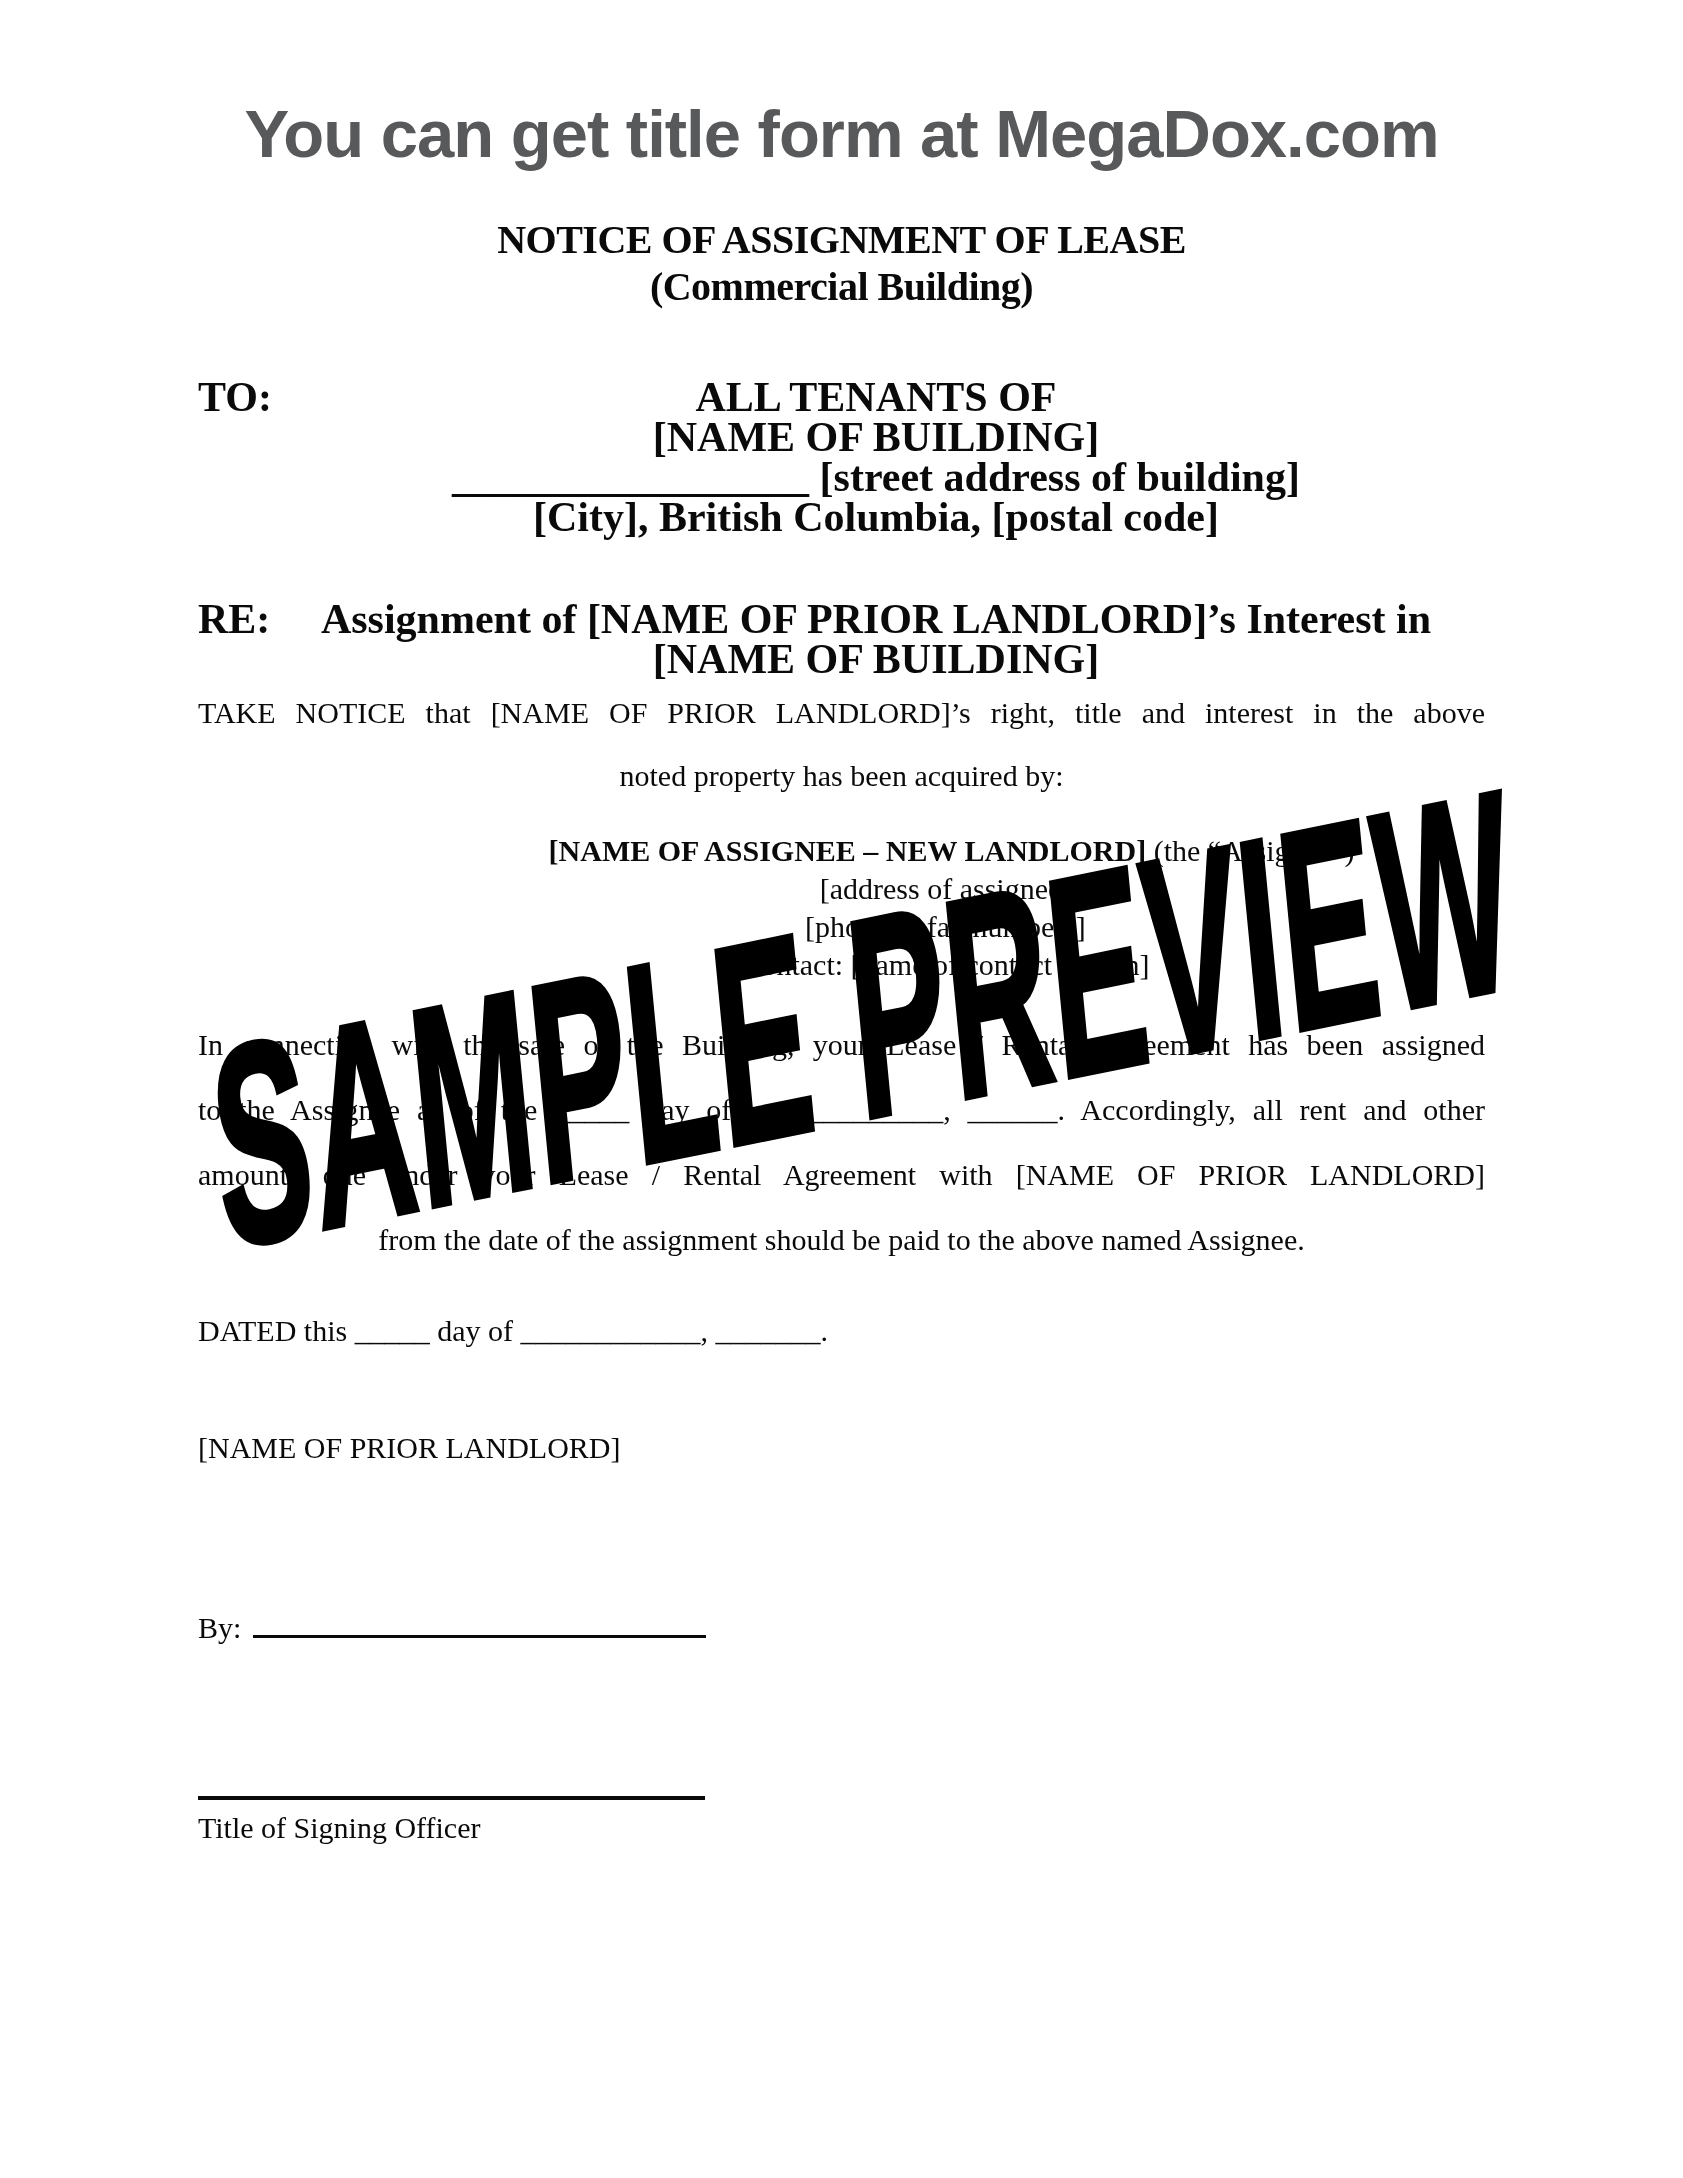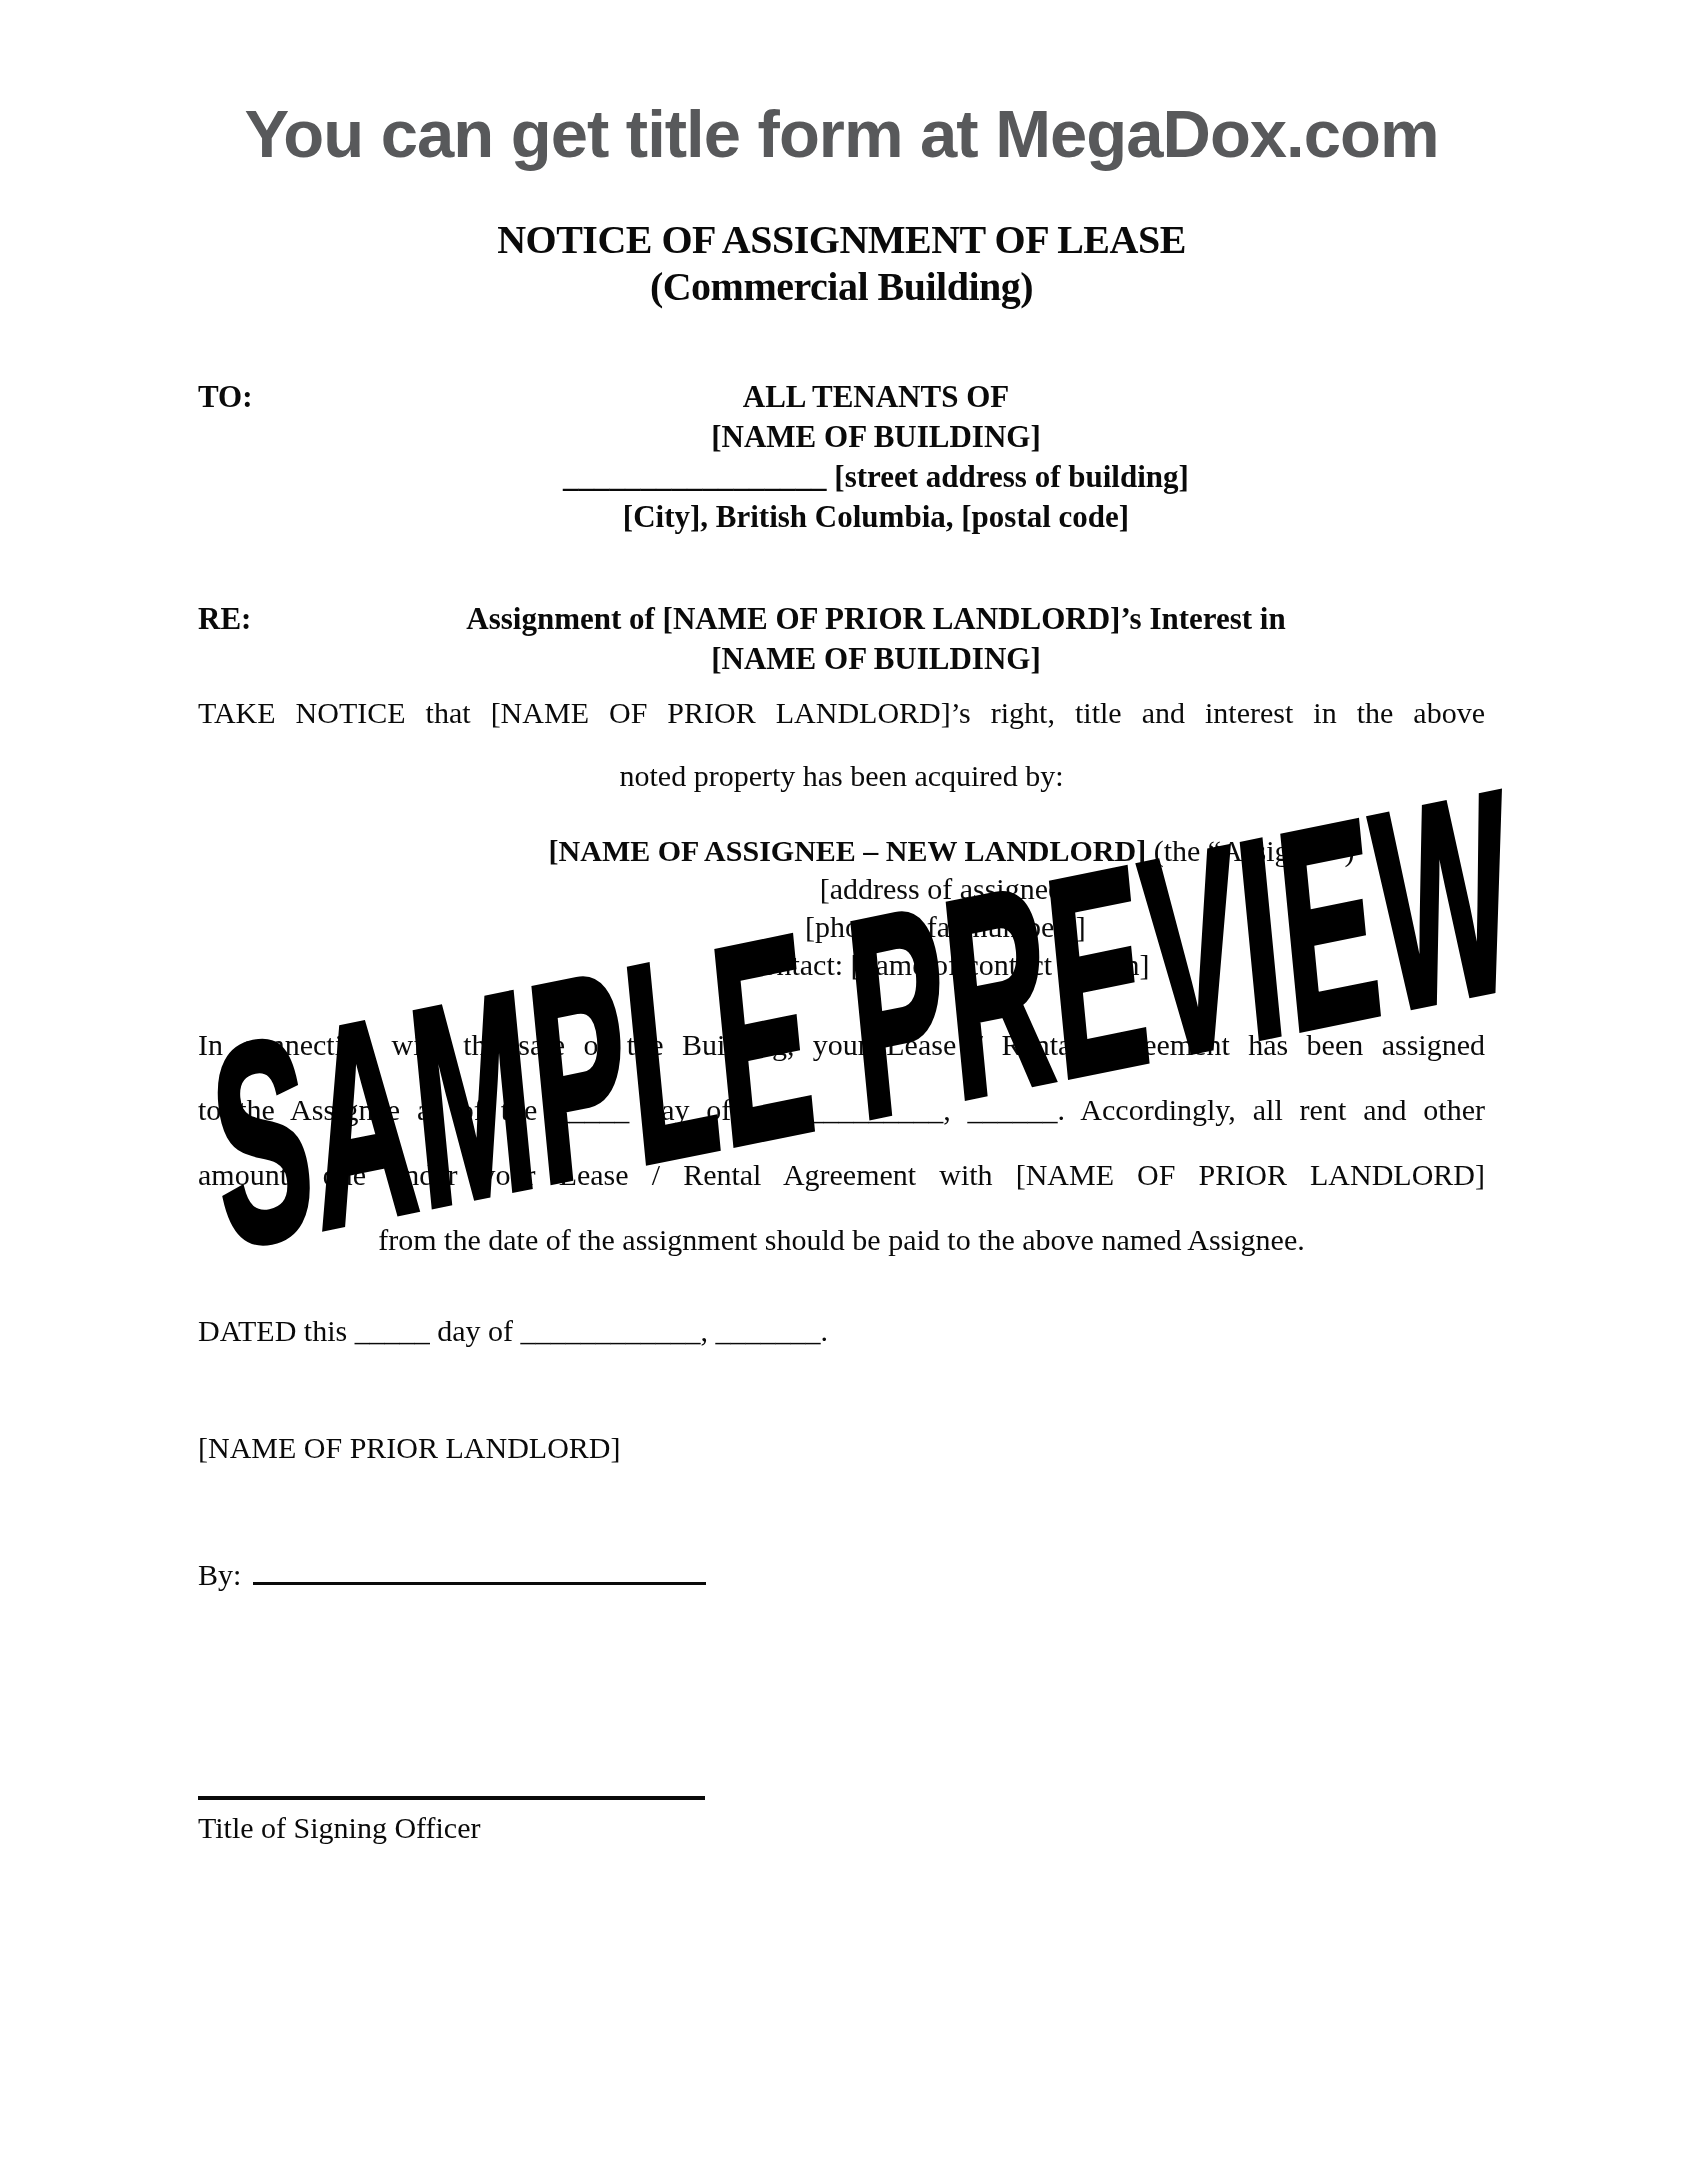--- a/index.html
+++ b/index.html
@@ -18,39 +18,39 @@
     font-family:"Liberation Sans", sans-serif;
     font-weight:bold;font-size:67px;letter-spacing:-1px;
   }
   
   .doc-title{
     position:absolute;top:216px;left:0;width:1683px;
     text-align:center;font-weight:bold;
     font-size:40px;line-height:47px;letter-spacing:-0.5px;
   }
   
-  .hang{position:absolute;left:198px;width:1297px;font-weight:bold;font-size:31px;line-height:40px;}
+  .hang{position:absolute;left:198px;width:1297px;font-weight:bold;font-size:42px;line-height:40px;}
   .hang .lbl{position:absolute;left:0;top:0;}
   .hang .body{margin-left:59px;}
   .to-block{top:377px;}
   .re-block{top:599px;}
   
   .para{position:absolute;left:198px;width:1287px;font-size:30px;}
   .ln{display:block;text-align:center;}
   .just{text-align:justify;text-align-last:justify;}
   .notice-para{top:681px;}
   .notice-para .ln{height:63px;line-height:63px;}
   .assignee-block{position:absolute;left:401px;top:832px;width:1089px;font-size:30px;line-height:38px;}
   .assignee-block .b{font-weight:bold;margin-left:12px;}
   .body-para{top:1012px;}
   .body-para .ln{height:65px;line-height:65px;}
   .dated-line{position:absolute;left:198px;top:1309px;width:1287px;font-size:30px;line-height:44px;}
   
   .landlord-name{position:absolute;left:198px;top:1426px;font-size:30px;line-height:44px;}
-  .by-row{position:absolute;left:198px;top:1553px;font-size:30px;line-height:44px;}
+  .by-row{position:absolute;left:198px;top:1606px;font-size:30px;line-height:44px;}
   .by-row .by-rule{
     display:inline-block;width:453px;height:1px;
     border-bottom:3px solid #0a0a0a;
     margin-left:12px;vertical-align:baseline;
   }
   .sig-rule{position:absolute;left:198px;top:1796px;width:507px;height:4px;background:#0a0a0a;}
   .sig-title{position:absolute;left:198px;top:1806px;font-size:30px;line-height:44px;}
   
   .watermark{
     position:absolute;left:223px;top:1011px;

